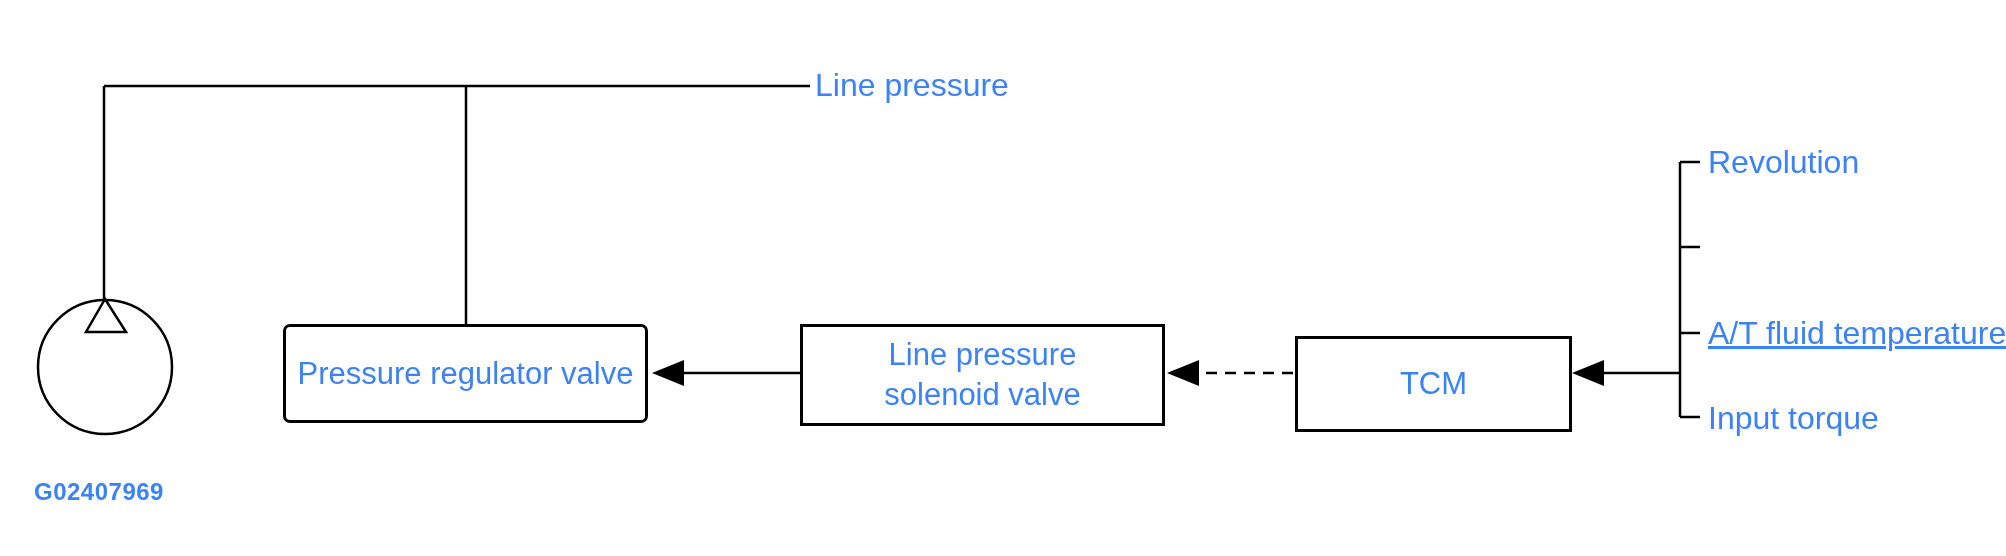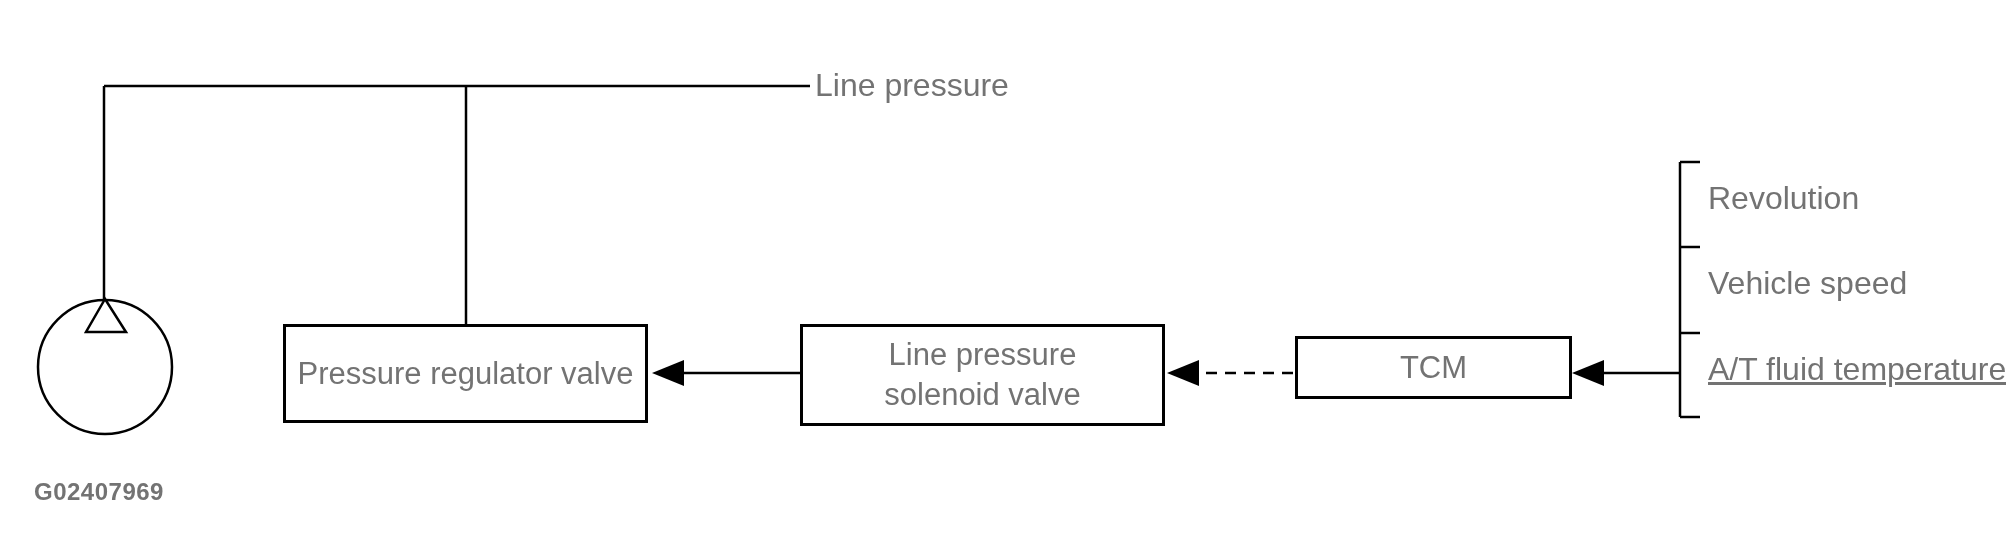--- a/index.html
+++ b/index.html
@@ -6,21 +6,21 @@
     margin: 0;
     padding: 0;
     background: #ffffff;
   }
   #canvas {
     position: relative;
     width: 2006px;
     height: 556px;
     background: #ffffff;
     font-family: "Liberation Sans", sans-serif;
-    color: #737373;
+    color: #3b82f6;
     overflow: hidden;
   }
   #wires {
     position: absolute;
     left: 0;
     top: 0;
   }
   .node-box {
     position: absolute;
     border: 3px solid #000000;
@@ -43,29 +43,29 @@
   .figure-id {
     position: absolute;
     left: 34px;
     top: 454px;
     font-size: 24px;
     font-weight: bold;
     letter-spacing: 0.5px;
     margin-top: 24px;
   }
   
-  .input-label { left: 1708px; margin-top: 36px; }
+  .input-label { left: 1708px; }
   .input-0 { top: 144px; }
   .input-1 { top: 229px; }
   .input-2 { top: 315px; text-decoration: underline; }
   .input-3 { top: 400px; }
   #line-pressure-label { left: 815px; top: 67px; }
-  #prv-box      { left: 283px;  top: 324px; width: 365px; height: 99px;  }
+  #prv-box      { left: 283px;  top: 324px; width: 365px; height: 99px; border-radius: 7px;  }
   #solenoid-box { left: 800px;  top: 324px; width: 365px; height: 102px; }
-  #tcm-box      { left: 1295px; top: 336px; width: 277px; height: 63px;  }
+  #tcm-box      { left: 1295px; top: 336px; width: 277px; height: 96px;  }
 </style>
 </head>
 <body>
 
 <div id="canvas">
 
   <svg id="wires" width="2006" height="556" viewBox="0 0 2006 556">
 
     <path d="M104,86 H810" stroke="#000" stroke-width="2.5" fill="none"></path>
 
@@ -101,18 +101,18 @@
   <div id="solenoid-box" class="node-box">
     <div>Line pressure</div>
     <div>solenoid valve</div>
   </div>
 
   <div id="tcm-box" class="node-box">
     <div>TCM</div>
   </div>
 
   <div class="float-label input-label input-0">Revolution</div>
-  <div class="float-label input-label input-1">Vehicle speed</div>
   <div class="float-label input-label input-2">A/T fluid temperature</div>
+  <div class="float-label input-label input-3">Input torque</div>
 
   <div class="figure-id">G02407969</div>
 
 </div>
 
 </body></html>

